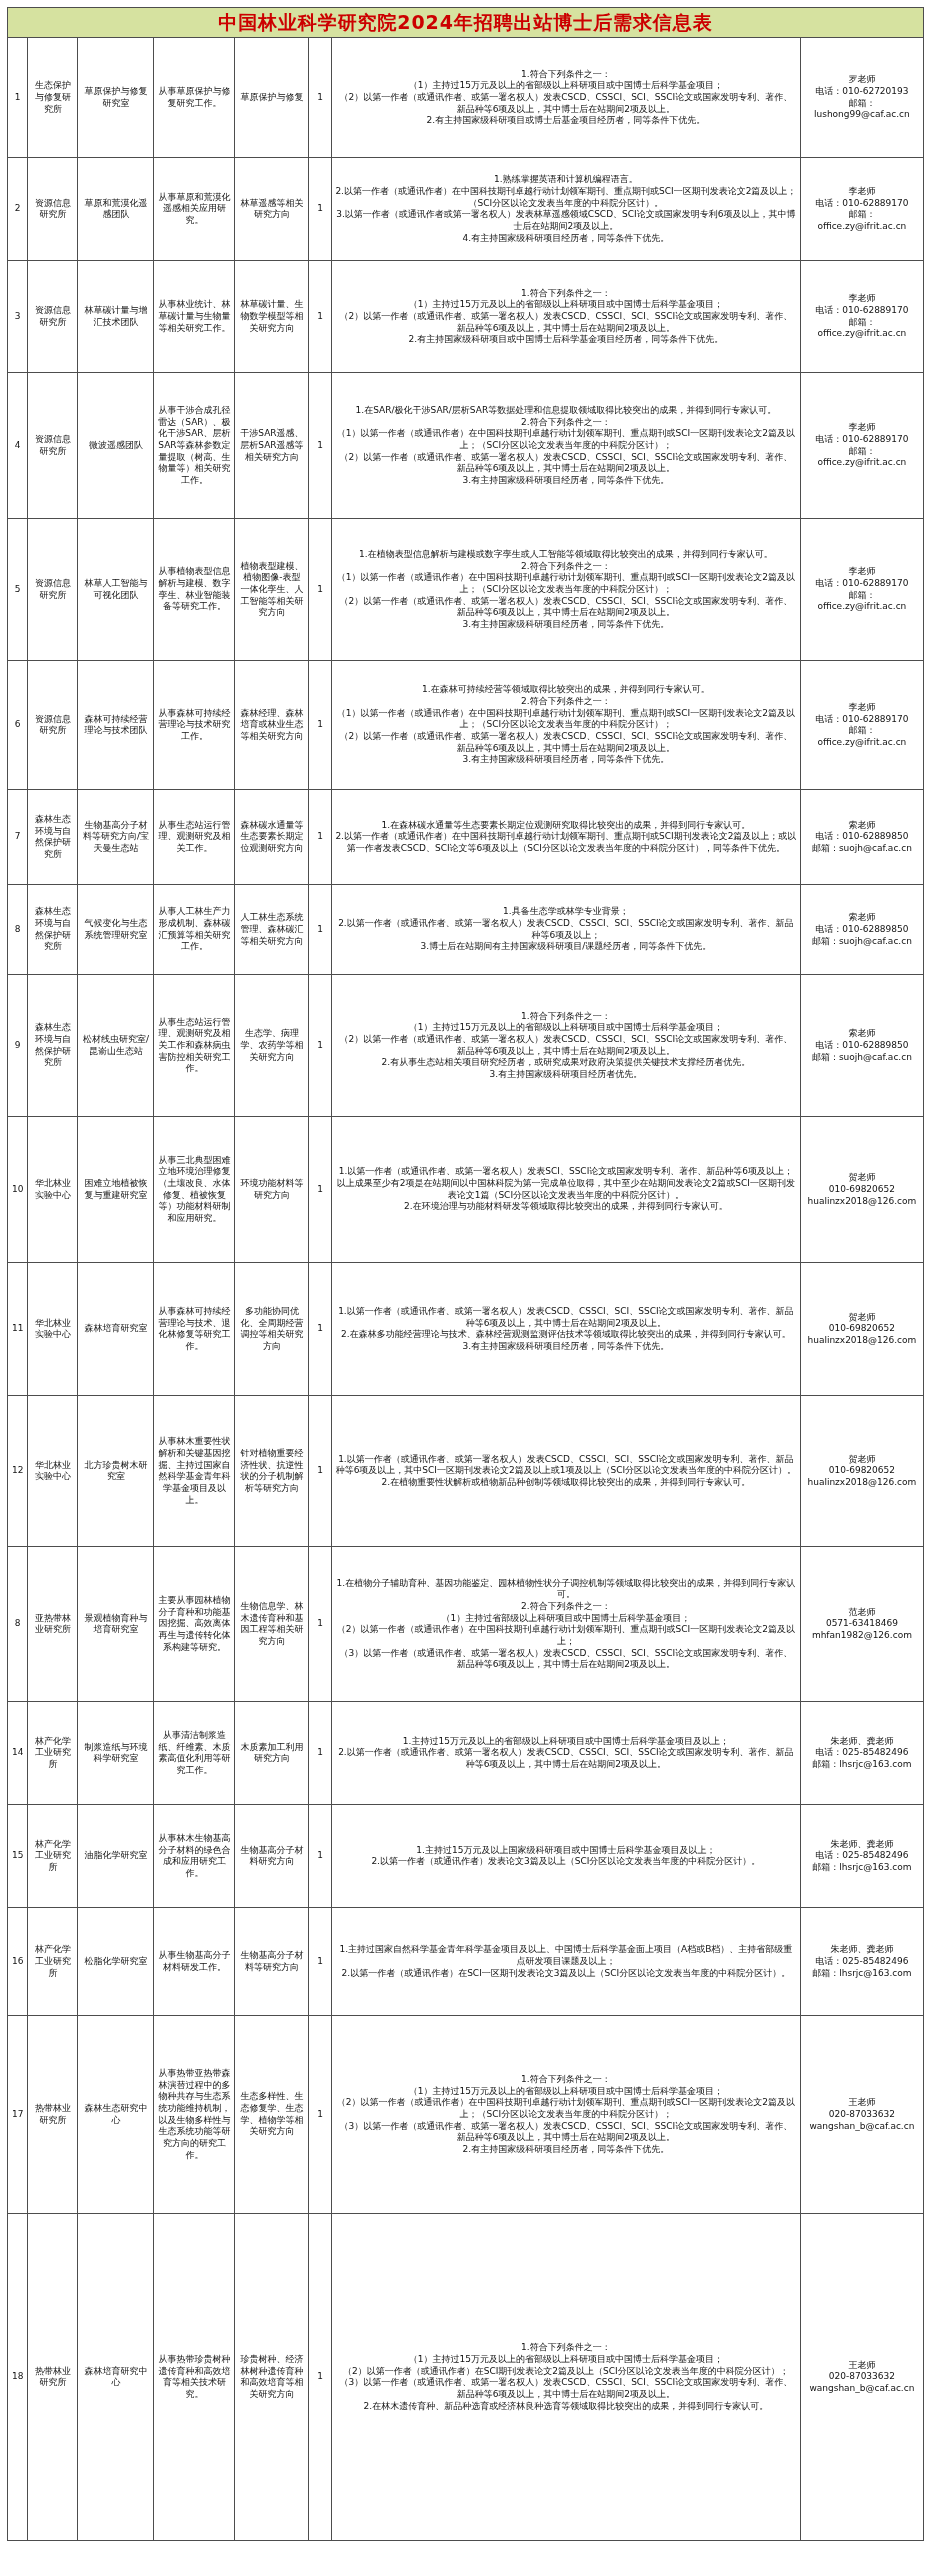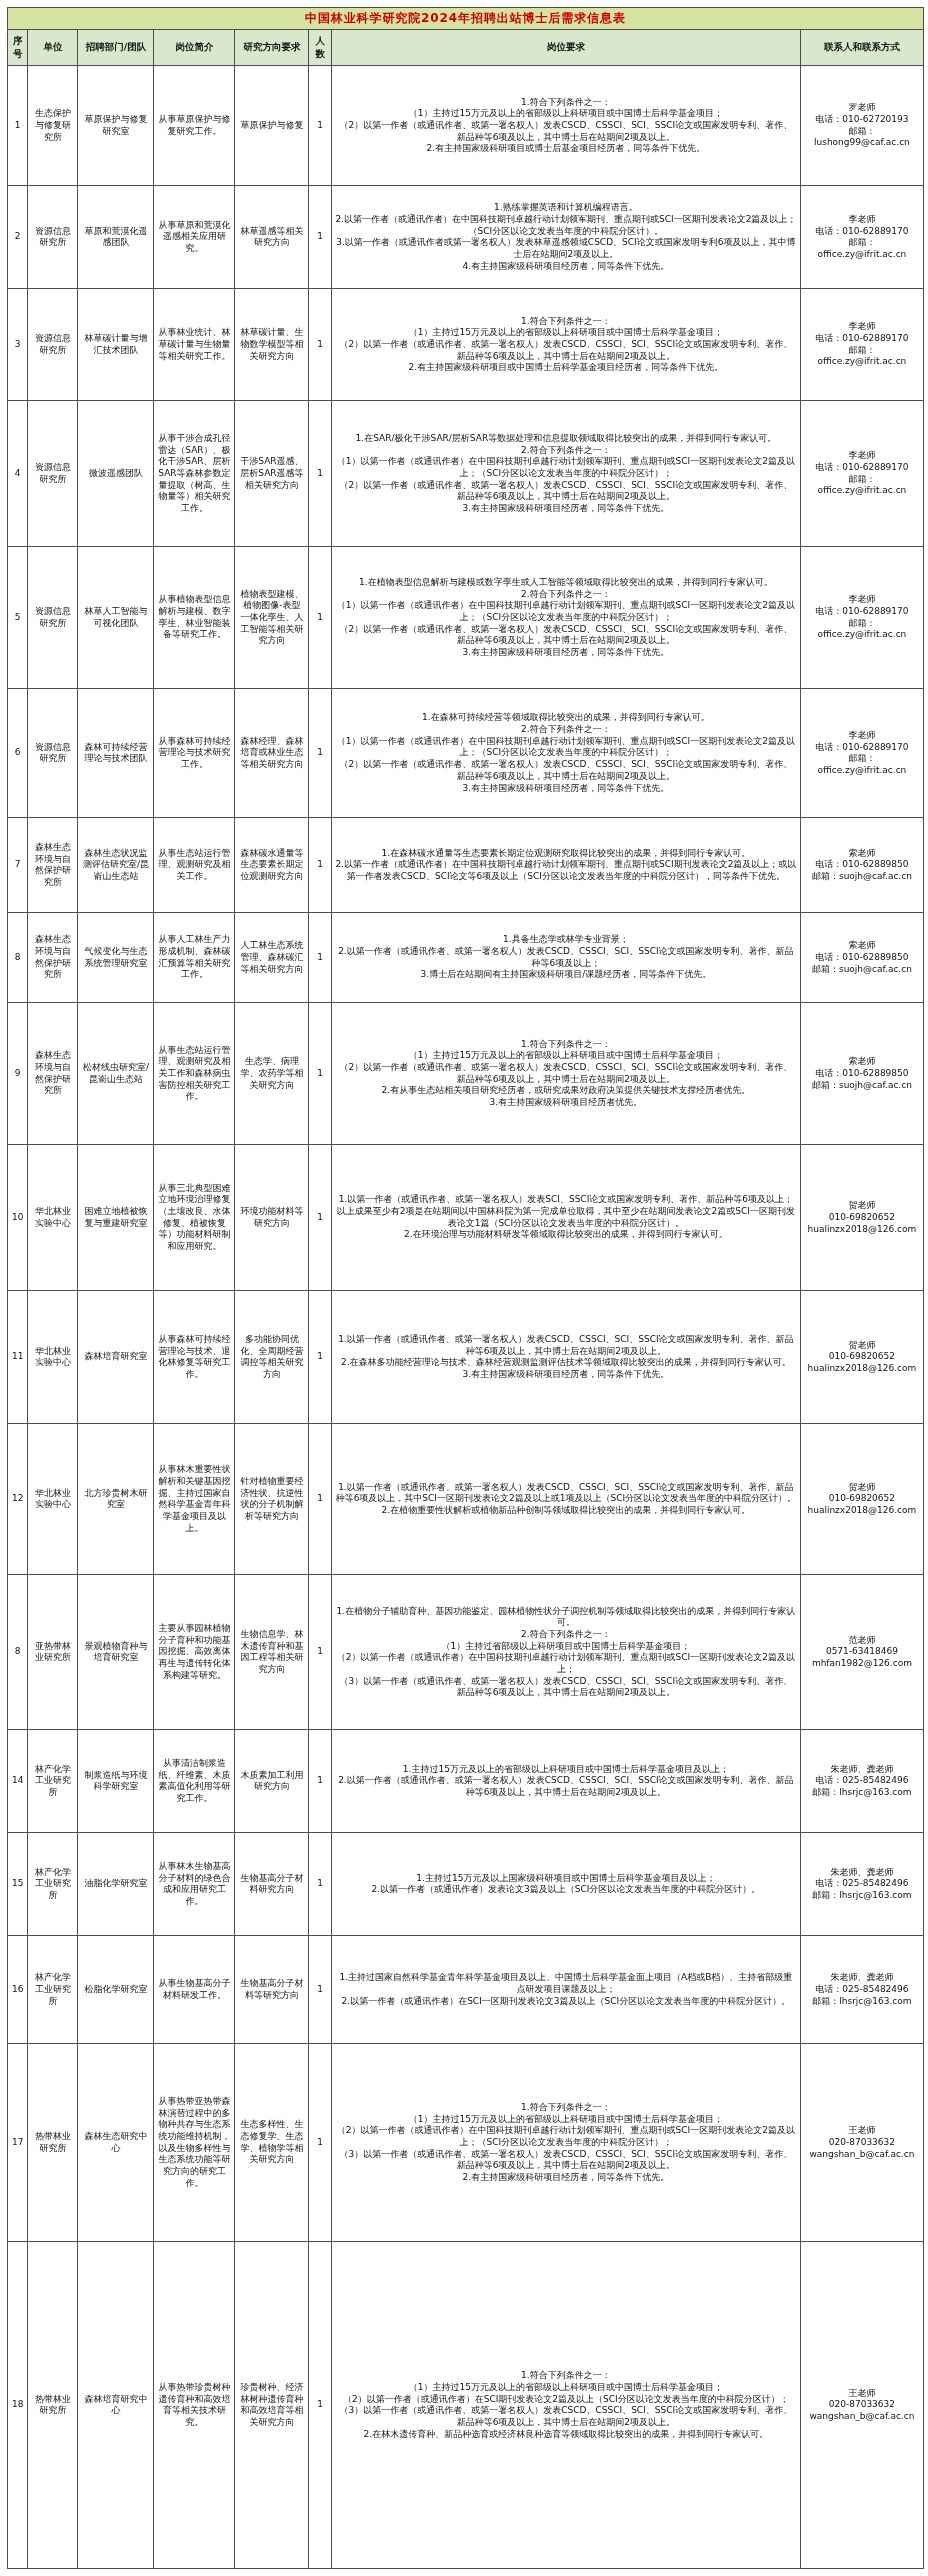--- a/index.html
+++ b/index.html
@@ -19,21 +19,21 @@
     table-layout: fixed;
   }
   table.info-table th,
   table.info-table td {
     border: 0.9px solid #4d4d4d;
     overflow: hidden;
   }
   .title-cell {
     background: #d6e2a0;
     color: #cc0000;
-    font-size: 12px;
+    font-size: 19px;
     font-weight: bold;
     text-align: center;
     height: 22.4px;
     padding: 1.7px;
     letter-spacing: 0.9px;
   }
   .header-row th {
     background: #d9e8cc;
     color: #111111;
     font-size: 9.5px;
@@ -74,30 +74,20 @@
       <col style="width:81px">
       <col style="width:74px">
       <col style="width:22.4px">
       <col style="width:469px">
       <col style="width:123px">
     </colgroup>
     <thead>
       <tr>
         <th class="title-cell" colspan="8">中国林业科学研究院2024年招聘出站博士后需求信息表</th>
       </tr>
-      <tr class="header-row">
-        <th>序号</th>
-        <th>单位</th>
-        <th>招聘部门/团队</th>
-        <th>岗位简介</th>
-        <th>研究方向要求</th>
-        <th>人数</th>
-        <th>岗位要求</th>
-        <th>联系人和联系方式</th>
-      </tr>
     </thead>
     <tbody>
         <tr style="height: 120px;">
           <td class="col-no">1</td>
           <td class="col-unit">生态保护与修复研究所</td>
           <td class="col-dept">草原保护与修复研究室</td>
           <td class="col-intro">从事草原保护与修复研究工作。</td>
           <td class="col-direction">草原保护与修复</td>
           <td class="col-count">1</td>
           <td class="col-requirements">1.符合下列条件之一：
@@ -182,21 +172,21 @@
 （1）以第一作者（或通讯作者）在中国科技期刊卓越行动计划领军期刊、重点期刊或SCI一区期刊发表论文2篇及以上；（SCI分区以论文发表当年度的中科院分区计）；
 （2）以第一作者（或通讯作者、或第一署名权人）发表CSCD、CSSCI、SCI、SSCI论文或国家发明专利、著作、新品种等6项及以上，其中博士后在站期间2项及以上。
 3.有主持国家级科研项目经历者，同等条件下优先。</td>
           <td class="col-contact">李老师
 电话：010-62889170
 邮箱：office.zy@ifrit.ac.cn</td>
         </tr>
         <tr style="height: 95px;">
           <td class="col-no">7</td>
           <td class="col-unit">森林生态环境与自然保护研究所</td>
-          <td class="col-dept">森林生态状况监测评估研究室/昆嵛山生态站</td>
+          <td class="col-dept">生物基高分子材料等研究方向/宝天曼生态站</td>
           <td class="col-intro">从事生态站运行管理、观测研究及相关工作。</td>
           <td class="col-direction">森林碳水通量等生态要素长期定位观测研究方向</td>
           <td class="col-count">1</td>
           <td class="col-requirements">1.在森林碳水通量等生态要素长期定位观测研究取得比较突出的成果，并得到同行专家认可。
 2.以第一作者（或通讯作者）在中国科技期刊卓越行动计划领军期刊、重点期刊或SCI期刊发表论文2篇及以上；或以第一作者发表CSCD、SCI论文等6项及以上（SCI分区以论文发表当年度的中科院分区计），同等条件下优先。</td>
           <td class="col-contact">索老师
 电话：010-62889850
 邮箱：suojh@caf.ac.cn</td>
         </tr>
         <tr style="height: 90px;">

